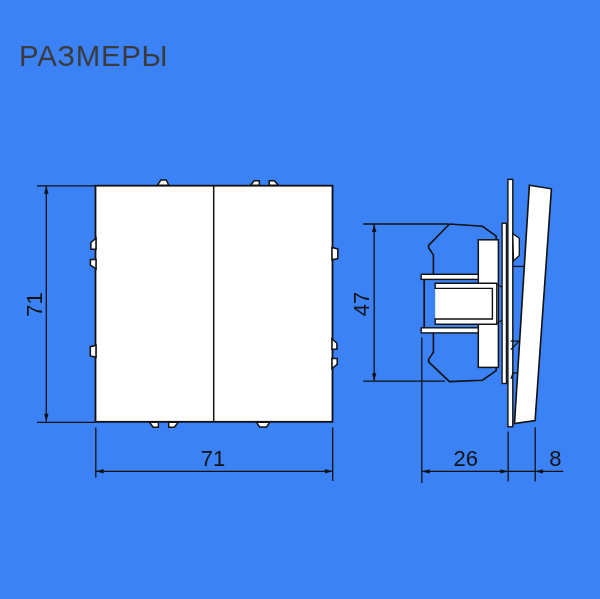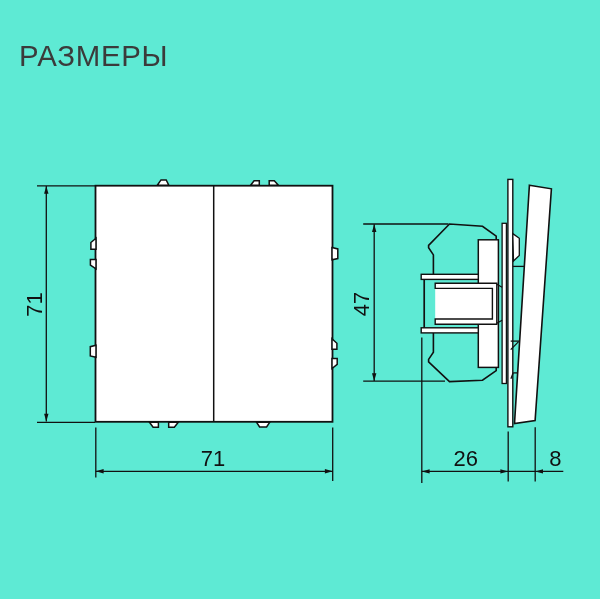--- a/index.html
+++ b/index.html
@@ -1,16 +1,16 @@
 <!DOCTYPE html>
 <html><head>
 <meta charset="utf-8">
 <style>
 html,body{margin:0;padding:0;background:#ffffff;}
-#page{position:relative;width:600px;height:599px;background:#5eead4;overflow:hidden;text-align:center;}
+#page{position:relative;width:600px;height:599px;background:#3b82f6;overflow:hidden;text-align:center;}
 svg{display:block;}
 text{font-family:"Liberation Sans",sans-serif;}
 </style>
 </head>
 <body>
 <div id="page">
 <svg width="600" height="599" viewBox="0 0 600 599">
 
 <text x="19" y="66" font-size="29.4" letter-spacing="0.7" fill="#3b3b3b">РАЗМЕРЫ</text>
 

